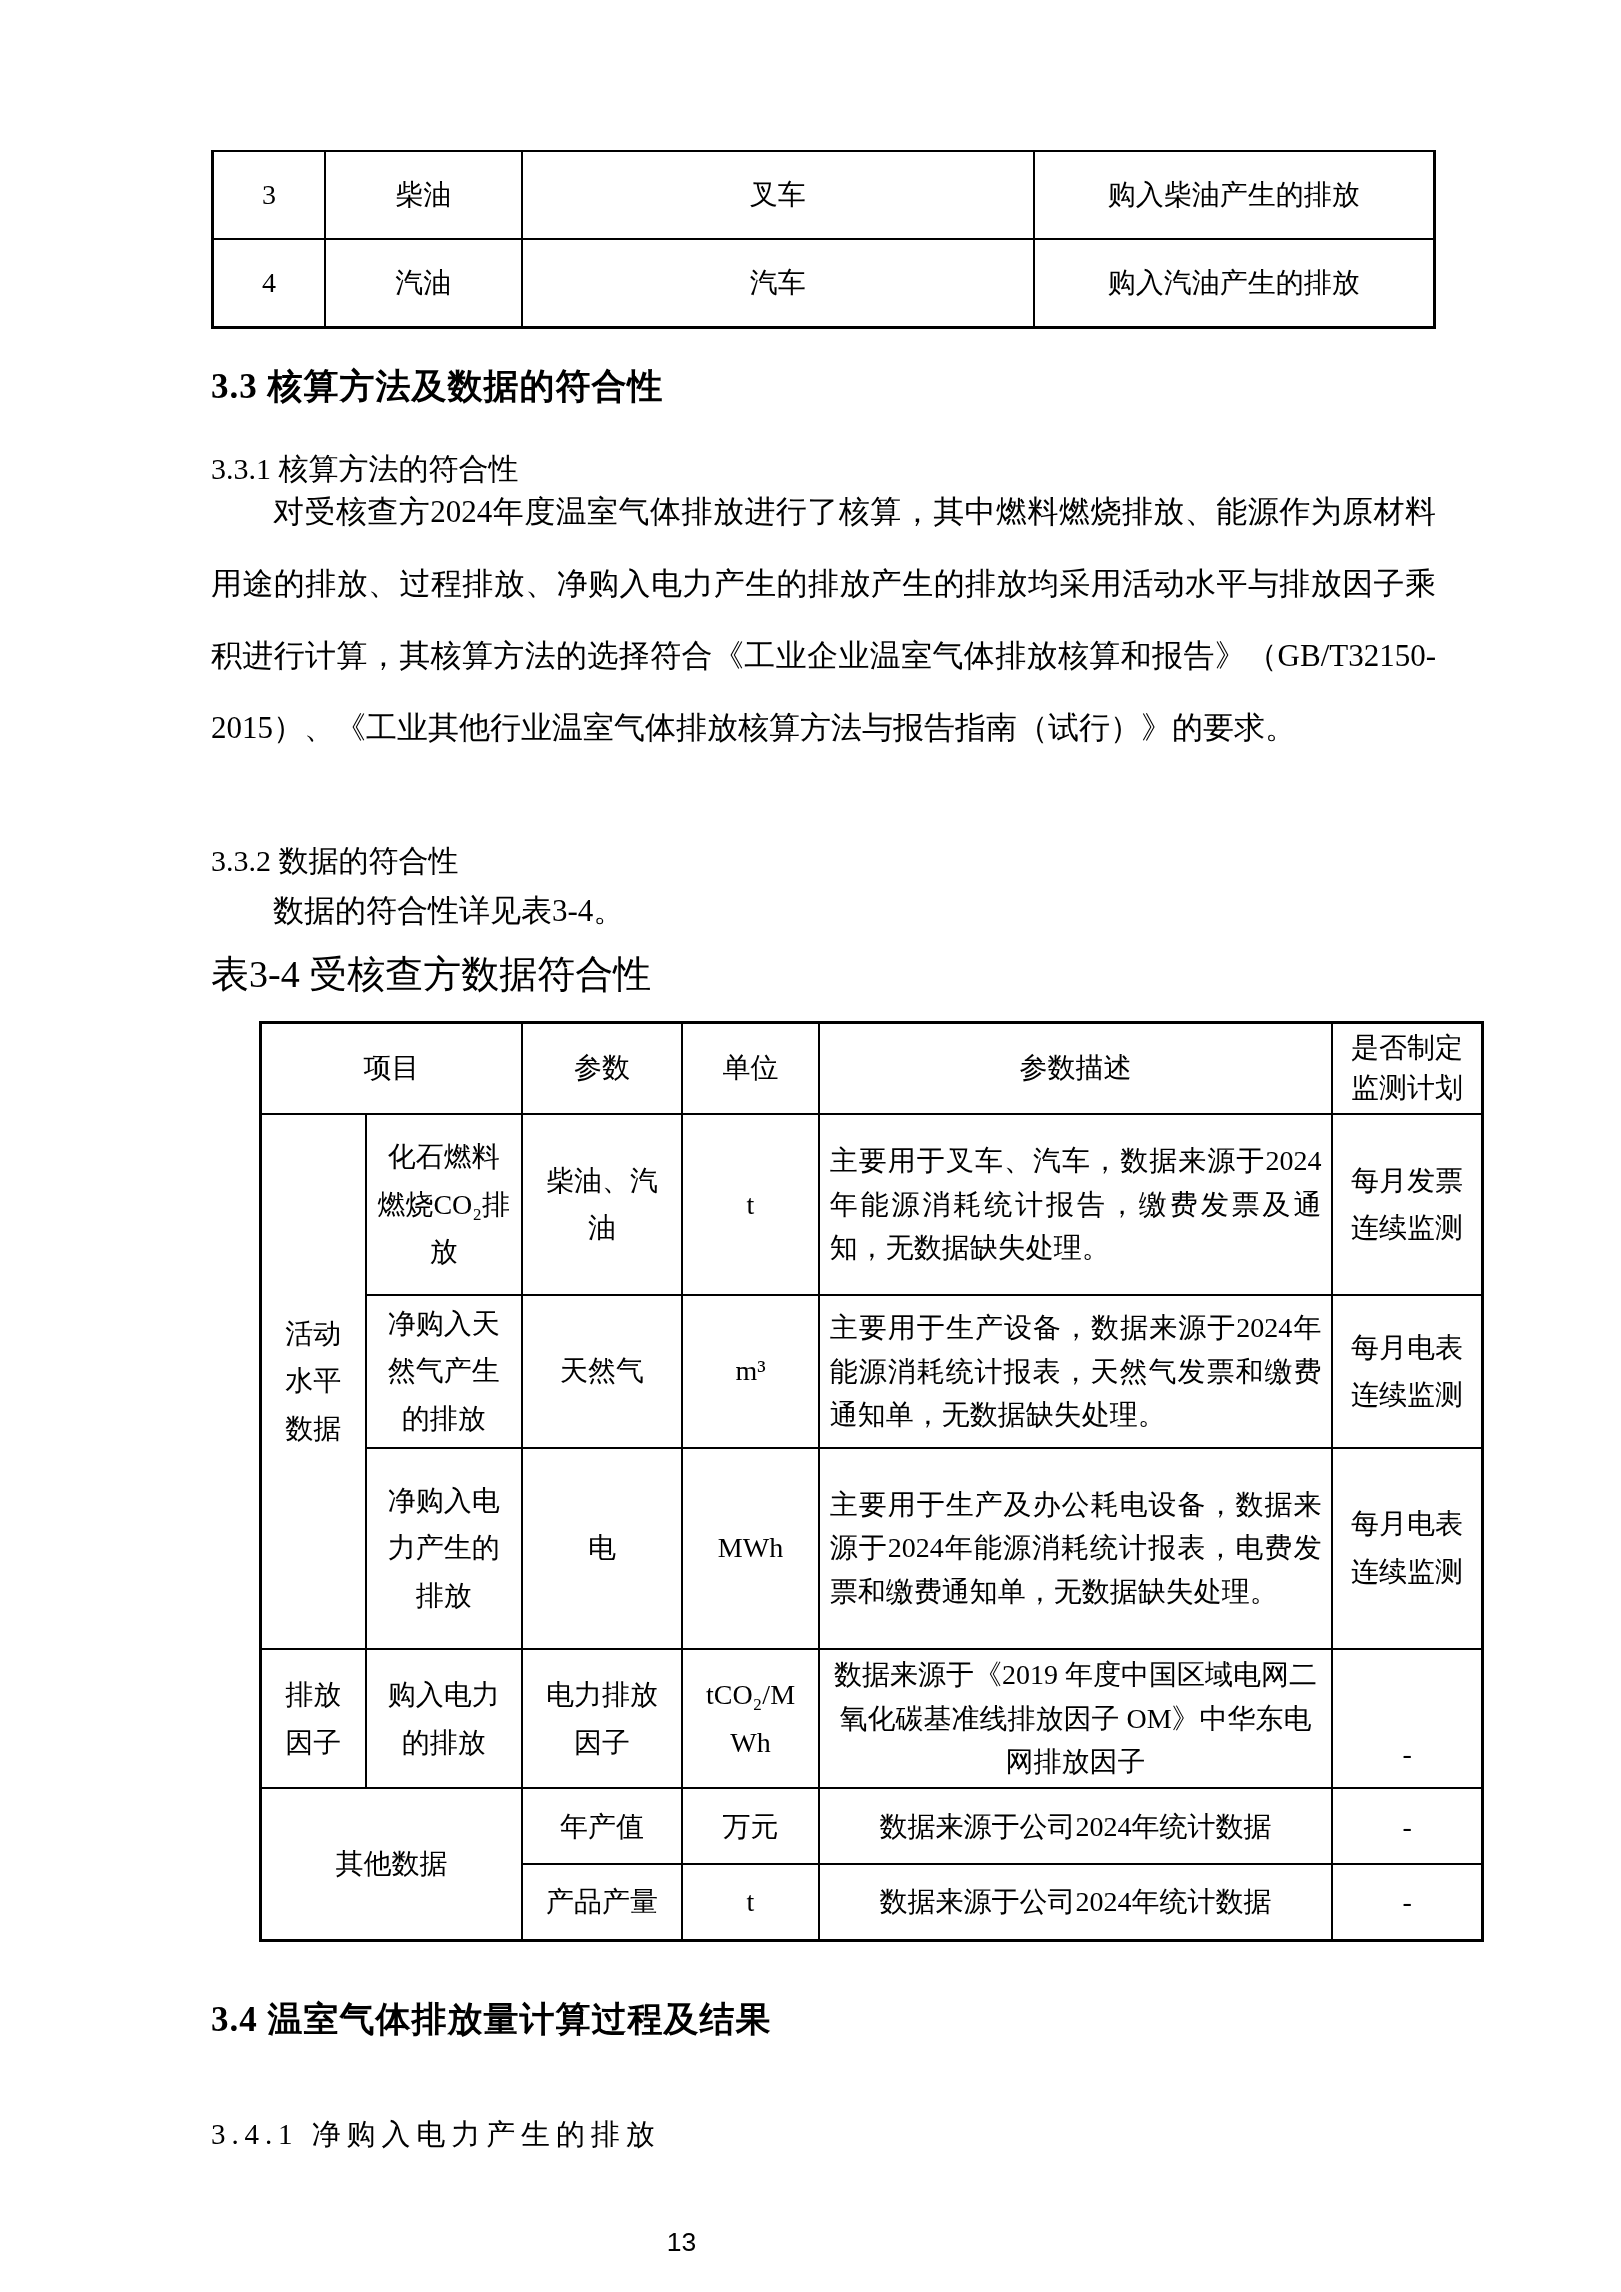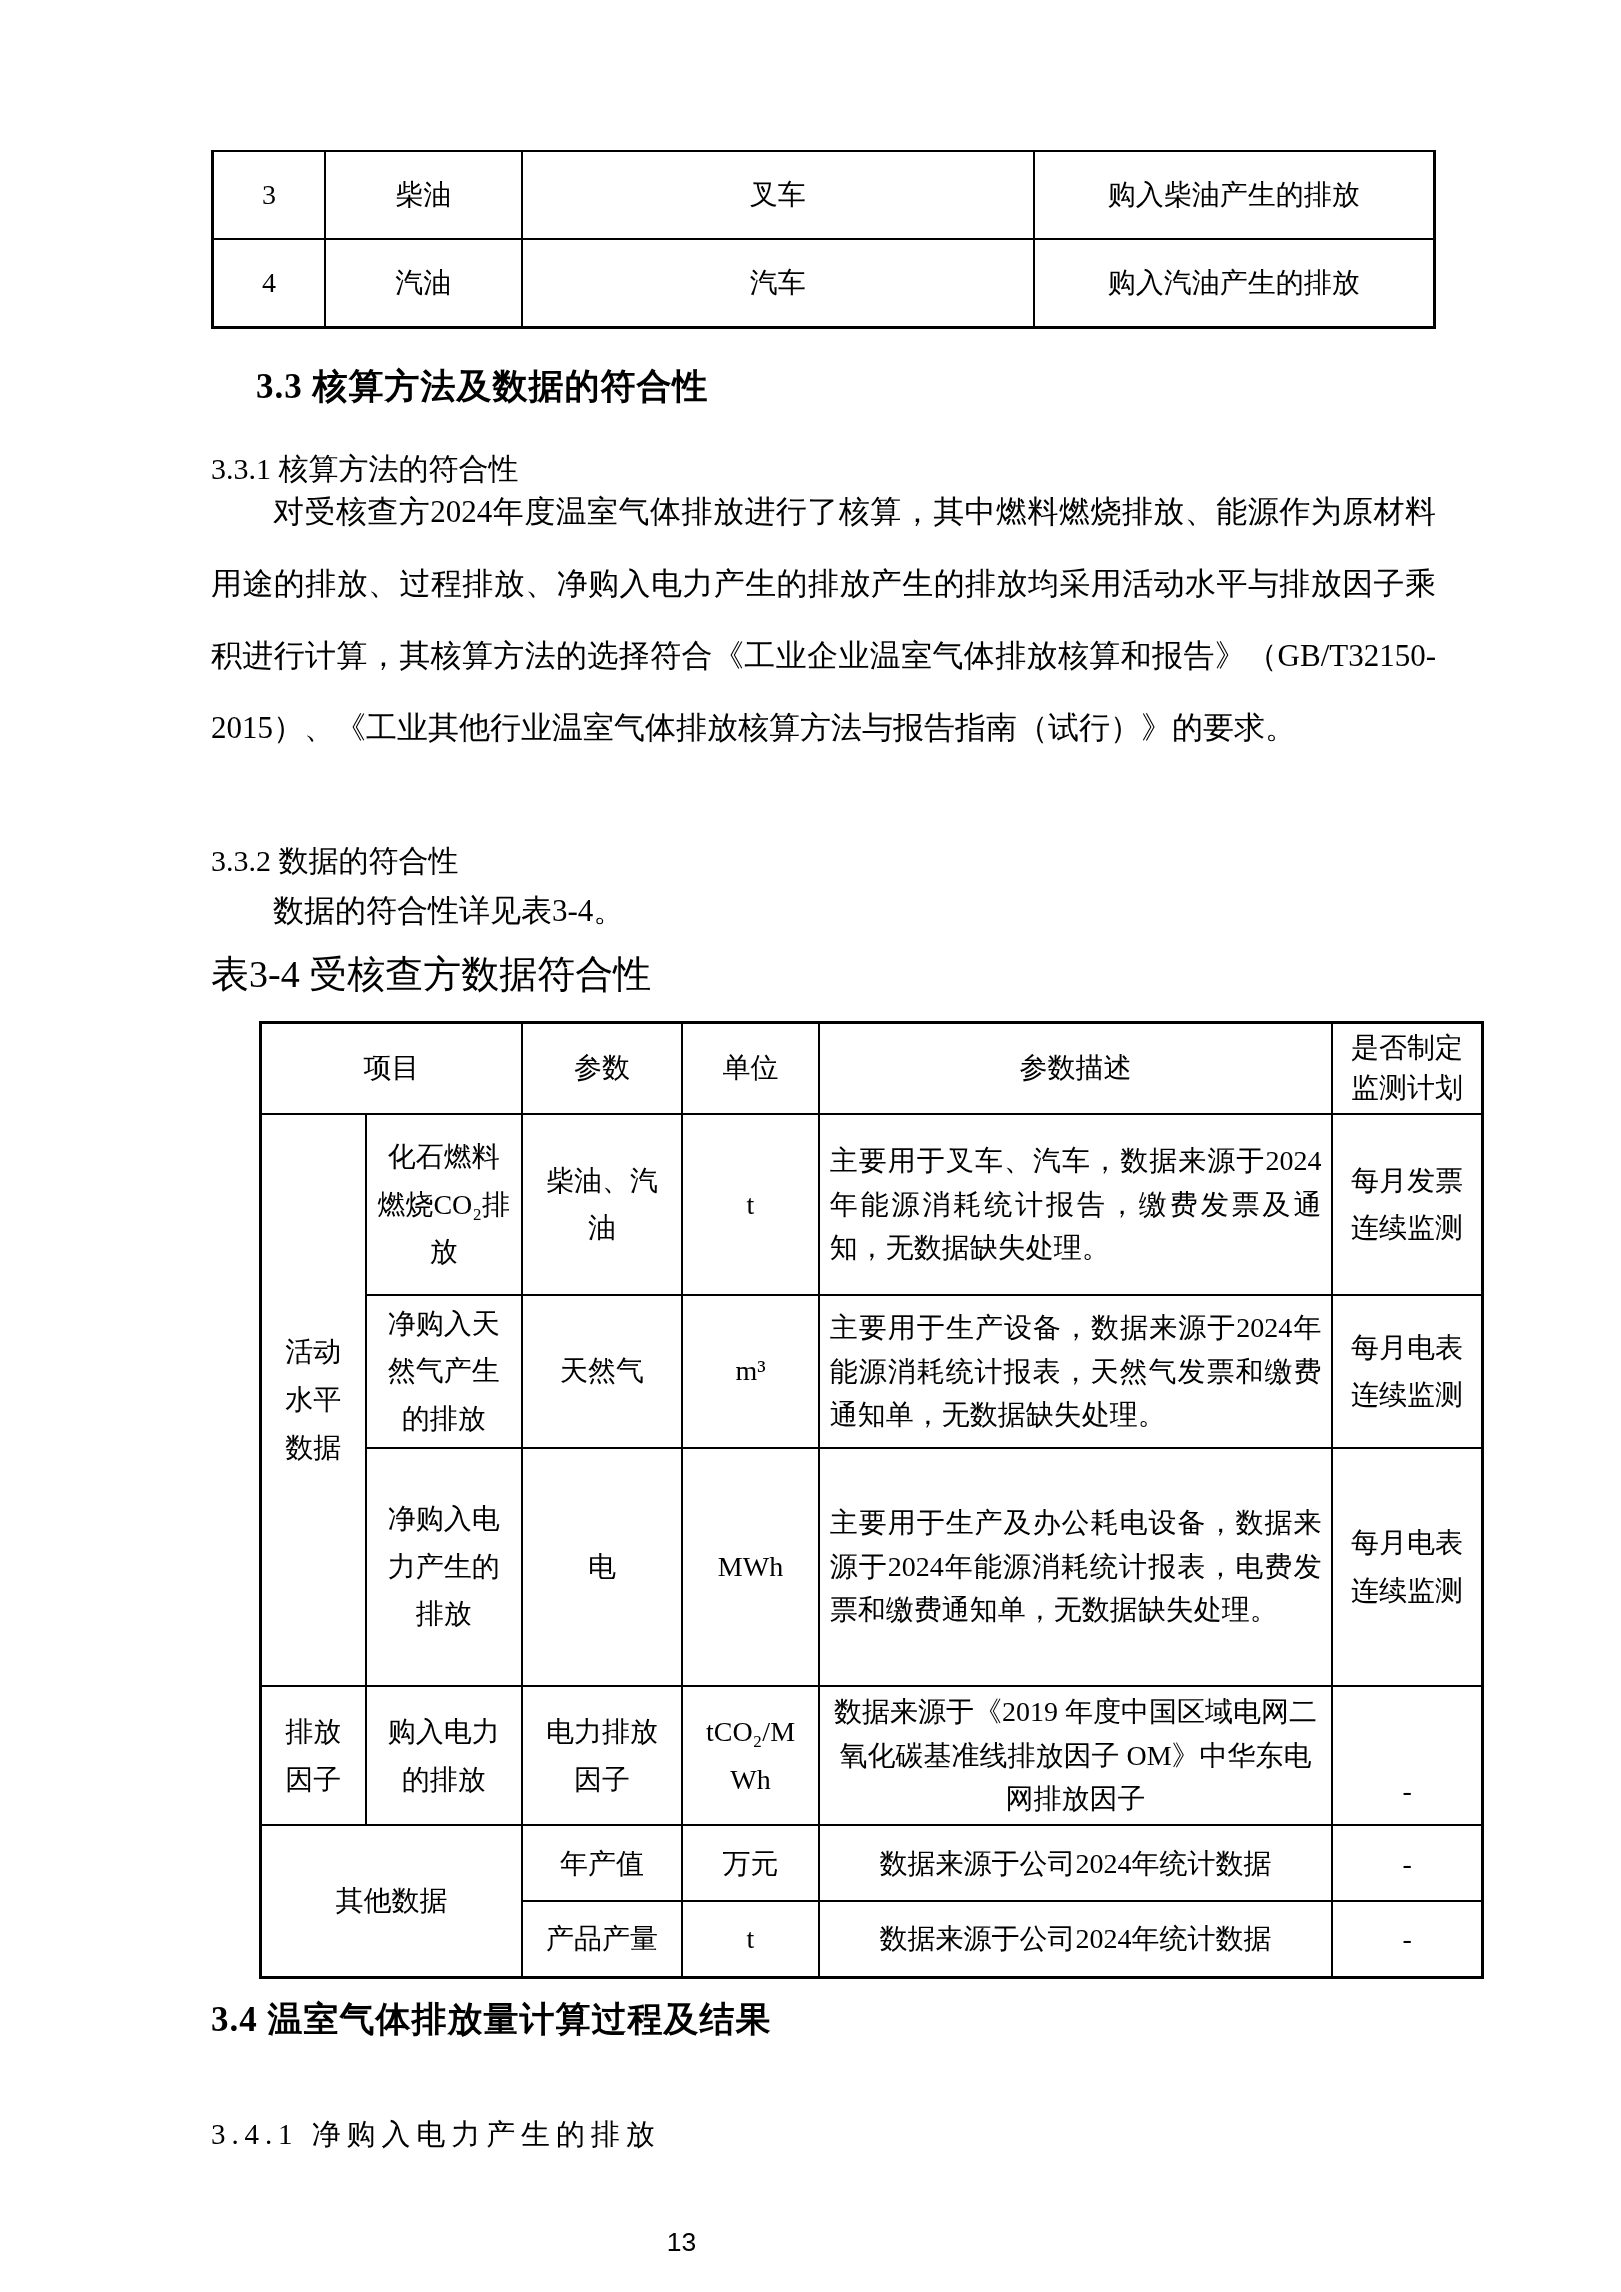--- a/index.html
+++ b/index.html
@@ -64,21 +64,21 @@
       <tr>
         <td>4</td>
         <td>汽油</td>
         <td>汽车</td>
         <td>购入汽油产生的排放</td>
       </tr>
     </tbody>
       </table>
   </div>
 
-  <div class="content h-main" style="top:363px;margin-left:45px;">3.3 核算方法及数据的符合性</div>
+  <div class="content h-main" style="top:363px;">3.3 核算方法及数据的符合性</div>
 
   <div class="content h-sub" style="top:449px;">3.3.1 核算方法的符合性</div>
 
   <div class="content para" style="top:476px;">对受核查方2024年度温室气体排放进行了核算，其中燃料燃烧排放、能源作为原材料用途的排放、过程排放、净购入电力产生的排放产生的排放均采用活动水平与排放因子乘积进行计算，其核算方法的选择符合《工业企业温室气体排放核算和报告》（GB/T32150-2015）、《工业其他行业温室气体排放核算方法与报告指南（试行）》的要求。</div>
 
   <div class="content h-sub" style="top:841px;">3.3.2 数据的符合性</div>
 
   <div class="content line-indent" style="top:890px;">数据的符合性详见表3-4。</div>
 
   <div class="content caption" style="top:949px;">表3-4 受核查方数据符合性</div>
@@ -109,21 +109,21 @@
         <td class="desc tight">主要用于叉车、汽车，数据来源于2024年能源消耗统计报告，缴费发票及通知，无数据缺失处理。</td>
         <td>每月发票连续监测</td>
       </tr>
       <tr style="height:147px;">
         <td>净购入天然气产生的排放</td>
         <td>天然气</td>
         <td>m³</td>
         <td class="desc tight">主要用于生产设备，数据来源于2024年能源消耗统计报表，天然气发票和缴费通知单，无数据缺失处理。</td>
         <td>每月电表连续监测</td>
       </tr>
-      <tr style="height:238px;">
+      <tr style="height:201px;">
         <td>净购入电力产生的排放</td>
         <td>电</td>
         <td>MWh</td>
         <td class="desc tight">主要用于生产及办公耗电设备，数据来源于2024年能源消耗统计报表，电费发票和缴费通知单，无数据缺失处理。</td>
         <td>每月电表连续监测</td>
       </tr>
       <tr style="height:126px;">
         <td>排放因子</td>
         <td>购入电力的排放</td>
         <td>电力排放因子</td>

